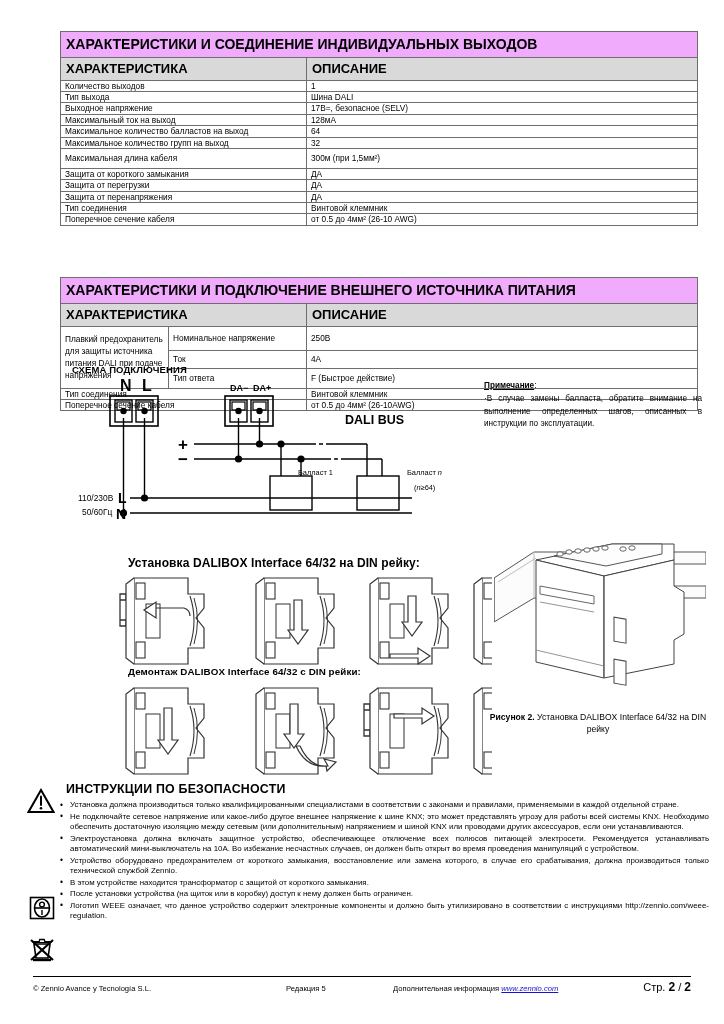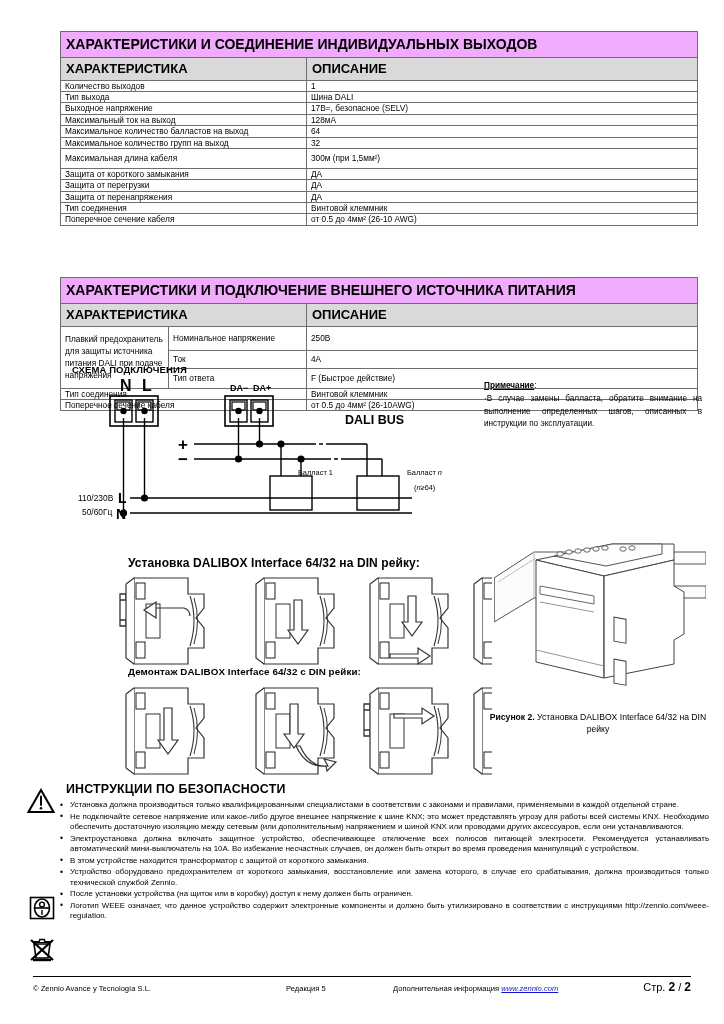--- a/index.html
+++ b/index.html
@@ -454,22 +454,22 @@
     <path d="M10 6 L10.8 3.5 L15.2 3.5 L16 6" fill="#fff" stroke="#000" stroke-width="1.4"></path>
     <path d="M2 4 L24 24" stroke="#000" stroke-width="2.2"></path>
     <path d="M24 4 L2 24" stroke="#000" stroke-width="2.2"></path>
     <path d="M4 24 H 22" stroke="#000" stroke-width="2.4"></path>
   </svg>
 
   <div id="safety-list">
     <div class="bullet-item">Установка должна производиться только квалифицированными специалистами в соответствии с законами и правилами, применяемыми в каждой отдельной стране.</div>
     <div class="bullet-item">Не подключайте сетевое напряжение или какое-либо другое внешнее напряжение к шине KNX; это может представлять угрозу для работы всей системы KNX. Необходимо обеспечить достаточную изоляцию между сетевым (или дополнительным) напряжением и шиной KNX или проводами других аксессуаров, если они устанавливаются.</div>
     <div class="bullet-item">Электроустановка должна включать защитное устройство, обеспечивающее  отключение всех полюсов питающей электросети. Рекомендуется устанавливать автоматический мини-выключатель на 10А. Во избежание несчастных случаев, он должен быть открыт во время проведения манипуляций с устройством.</div>
+    <div class="bullet-item">Устройство оборудовано предохранителем от короткого замыкания, восстановление или замена которого, в случае его срабатывания, должна производиться только технической службой Zennio.</div>
     <div class="bullet-item">В этом устройстве находится трансформатор с защитой от короткого замыкания.</div>
-    <div class="bullet-item">Устройство оборудовано предохранителем от короткого замыкания, восстановление или замена которого, в случае его срабатывания, должна производиться только технической службой Zennio.</div>
     <div class="bullet-item">После установки устройства (на щиток или в коробку) доступ к нему должен быть ограничен.</div>
     <div class="bullet-item">Логотип WEEE означает, что данное устройство содержит электронные компоненты и должно быть утилизировано в соответствии с инструкциями http://zennio.com/weee-regulation.</div>
   </div>
 
   <div id="footer-rule"></div>
   <div id="footer">
     <span class="f-copy">© Zennio Avance y Tecnología S.L.</span>
     <span class="f-rev">Редакция 5</span>
     <span class="f-info"><span>Дополнительная информация </span><a class="f-link" href="#">www.zennio.com</a></span>
     <span class="f-page"><span>Стр. </span><b>2</b><span> / </span><b>2</b></span>

